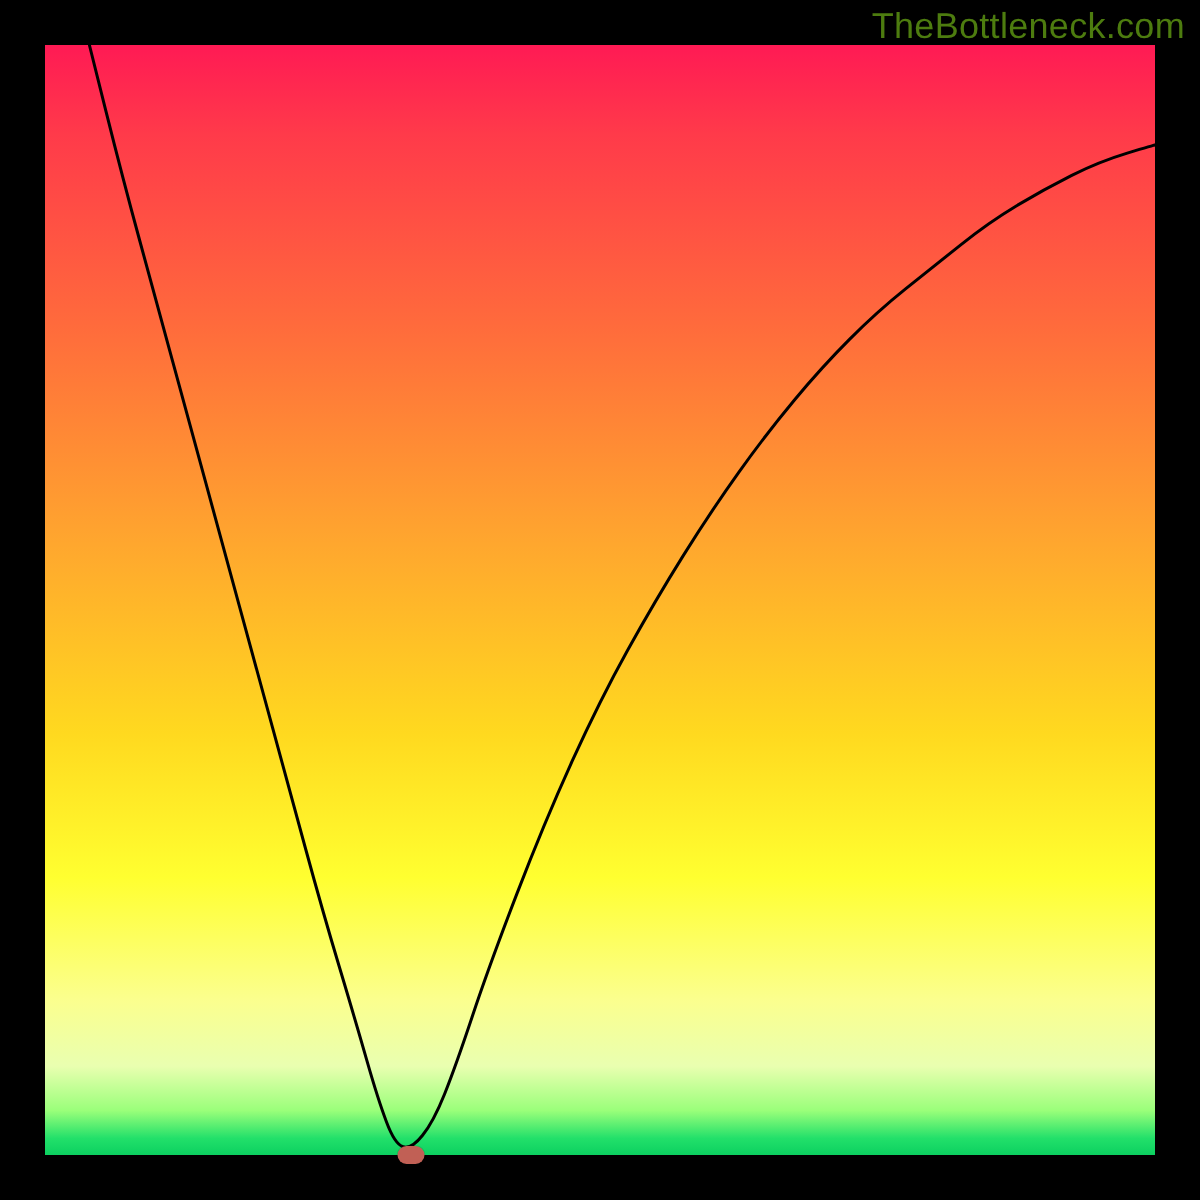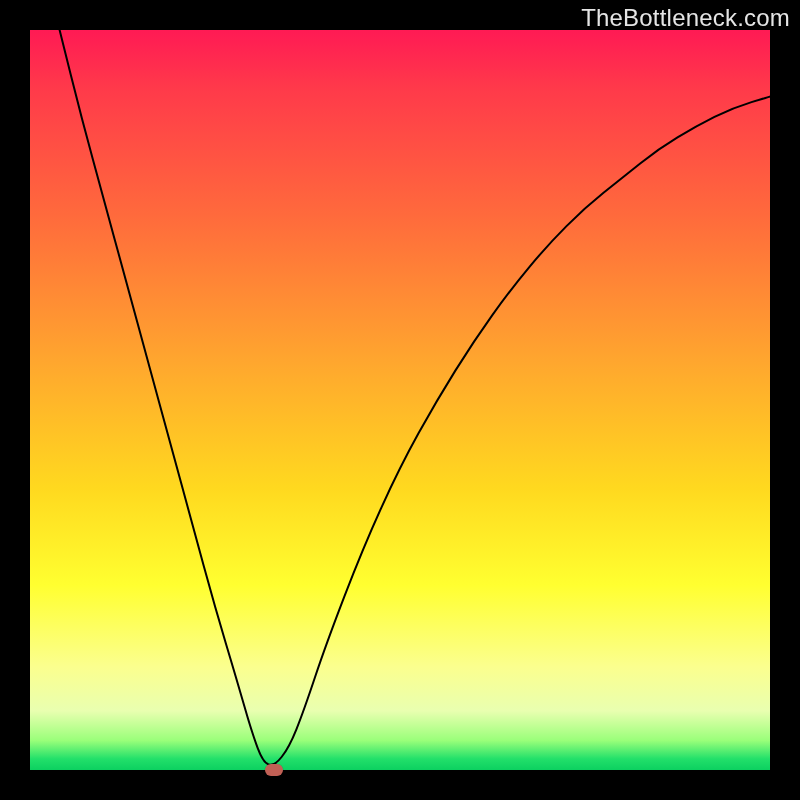--- a/index.html
+++ b/index.html
@@ -33,21 +33,21 @@
       #9aff7a 96%,
       #22e06a 98.5%,
       #0cd060 100%
     );
   }
 
   .watermark {
     position: absolute;
     top: 4px;
     right: 10px;
-    color: #e5e5e5;
+    color: #4d7c0f;
     font-size: 24px;
     letter-spacing: 0.2px;
     font-weight: 400;
   }
 
   svg.curve {
     position: absolute;
     left: 0; top: 0;
     width: 740px;
     height: 740px;

